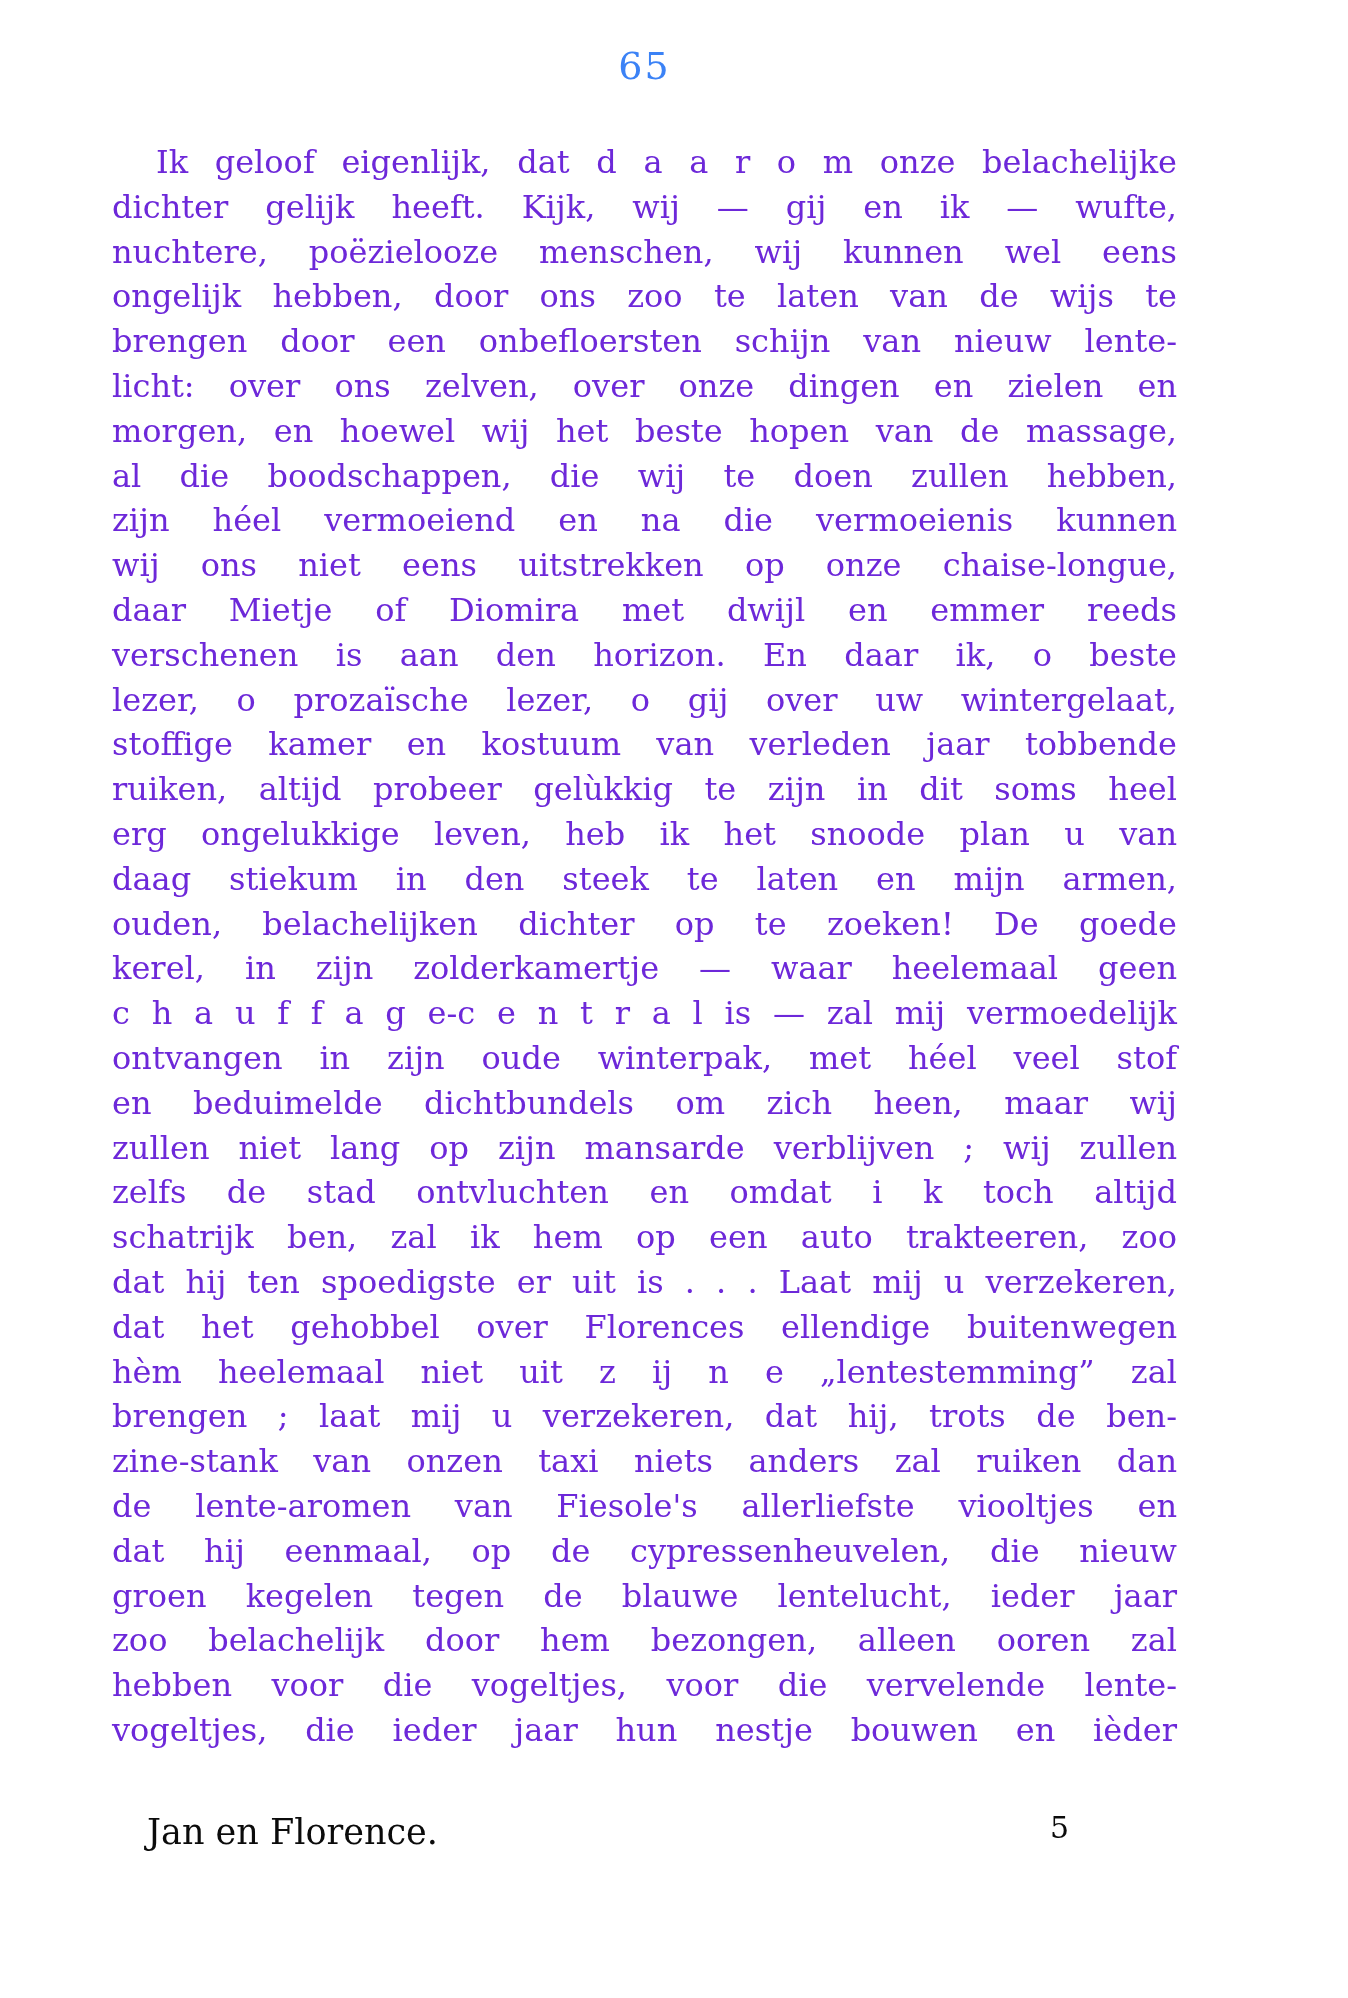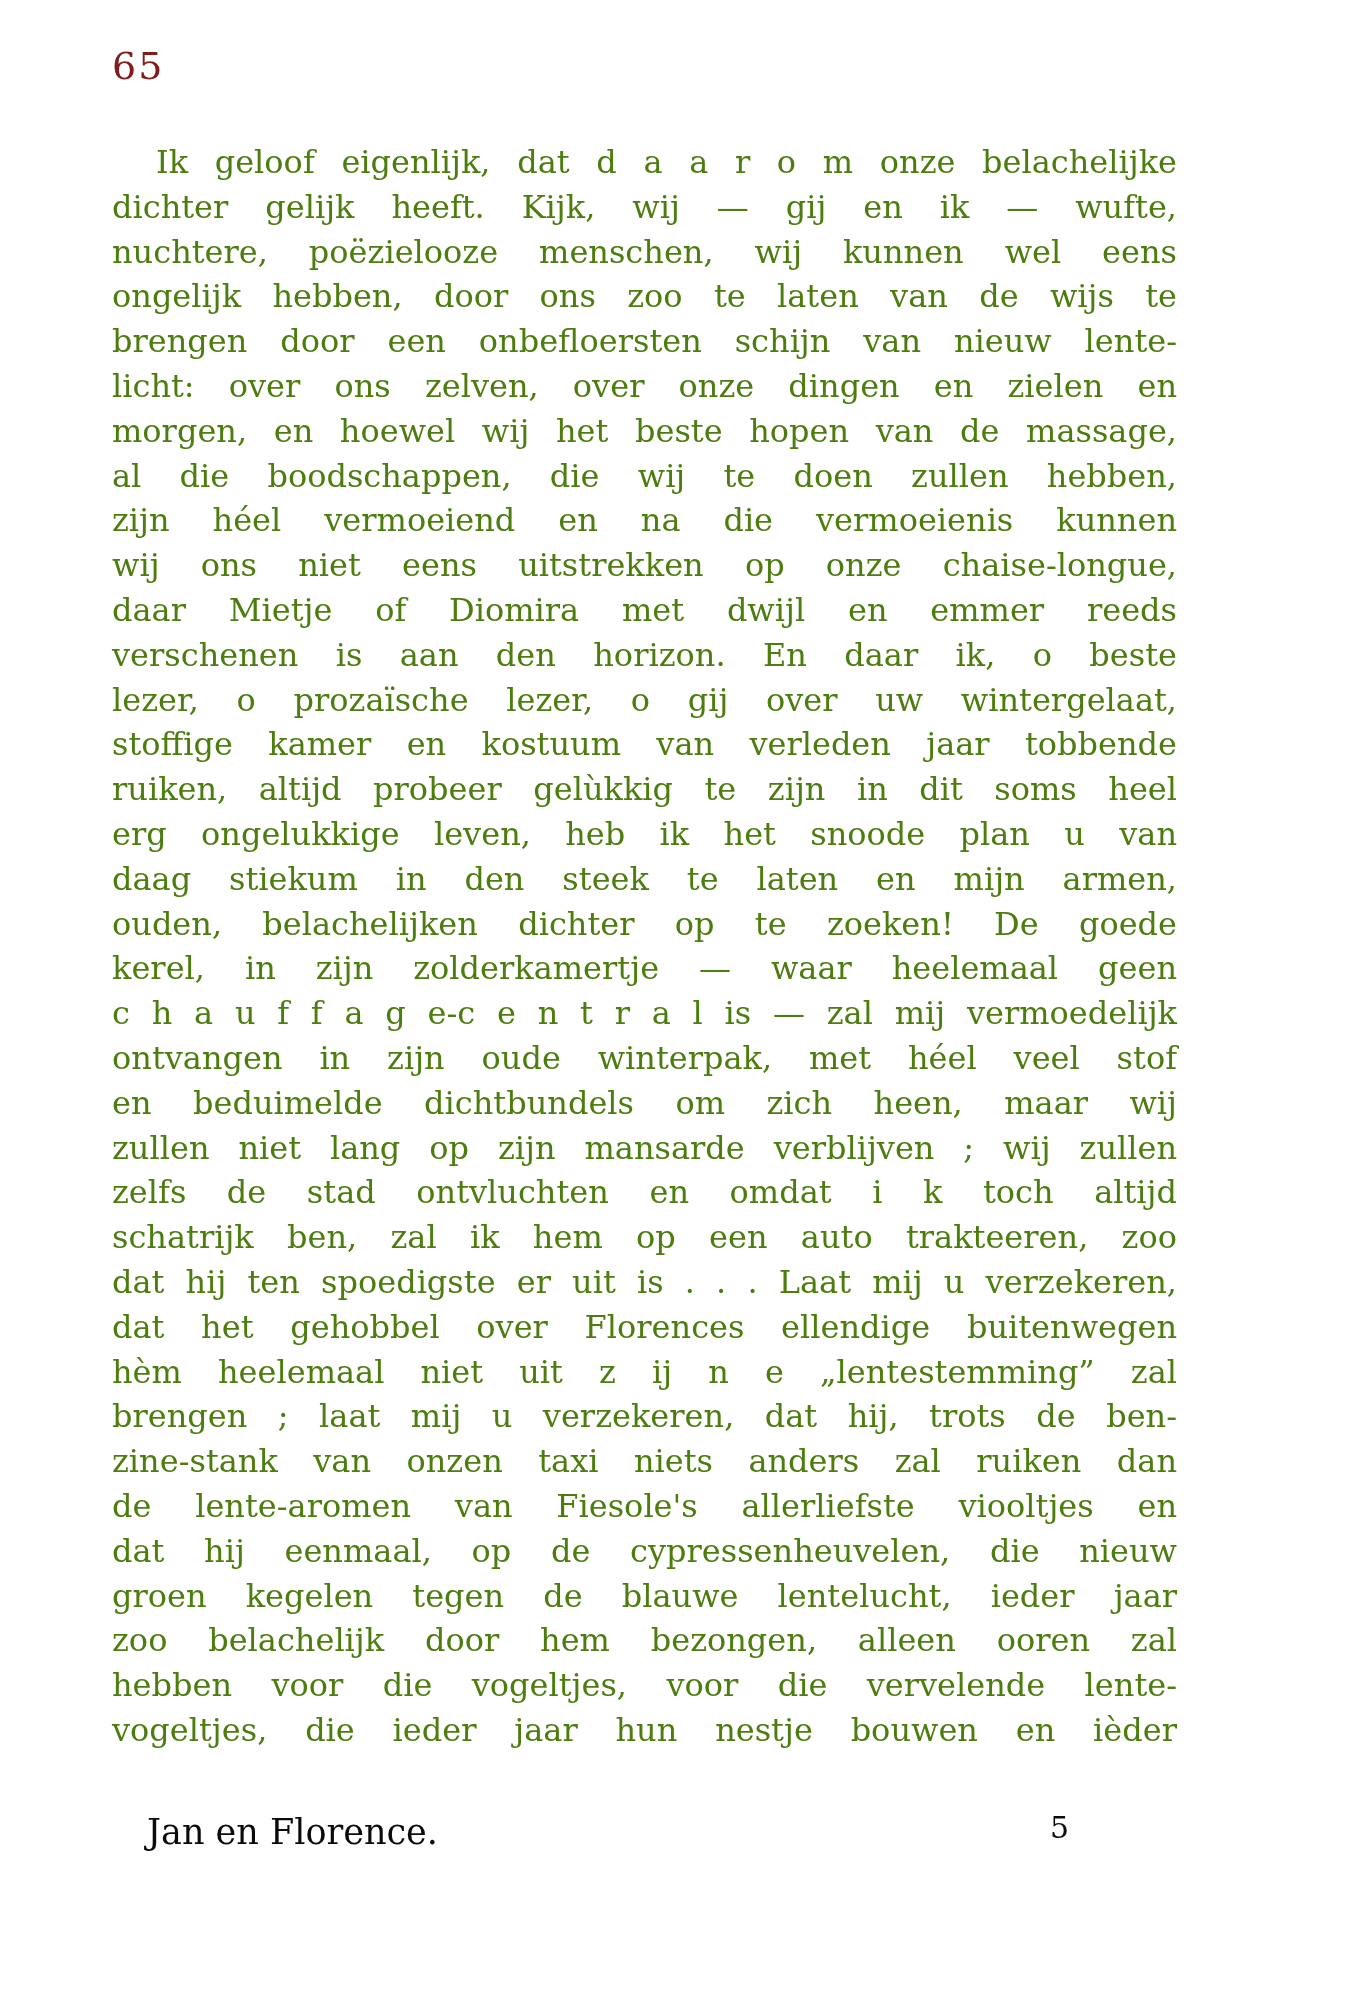--- a/index.html
+++ b/index.html
@@ -14,37 +14,38 @@
     background: #ffffff;
     color: #0b0b0b;
     font-family: "DejaVu Serif", serif;
     overflow: hidden;
   }
   .page-number {
     position: absolute;
     top: 44px;
     left: 112px;
     width: 1065px;
+    text-align: center;
     font-size: 38px;
     letter-spacing: 2px;
-    color: #7f1d1d;
+    color: #3b82f6;
   }
   .body-text {
     position: absolute;
     top: 140px;
     left: 112px;
     width: 1065px;
   }
   .line {
     font-size: 32px;
     line-height: 44.8px;
     white-space: normal;
     text-align: justify;
     text-align-last: justify;
-    color: #4d7c0f;
+    color: #6d28d9;
   }
   .line.indent {
     padding-left: 44px;
   }
   .footer-title {
     position: absolute;
     left: 147px;
     top: 1812px;
     font-size: 35px;
     color: #0b0b0b;

